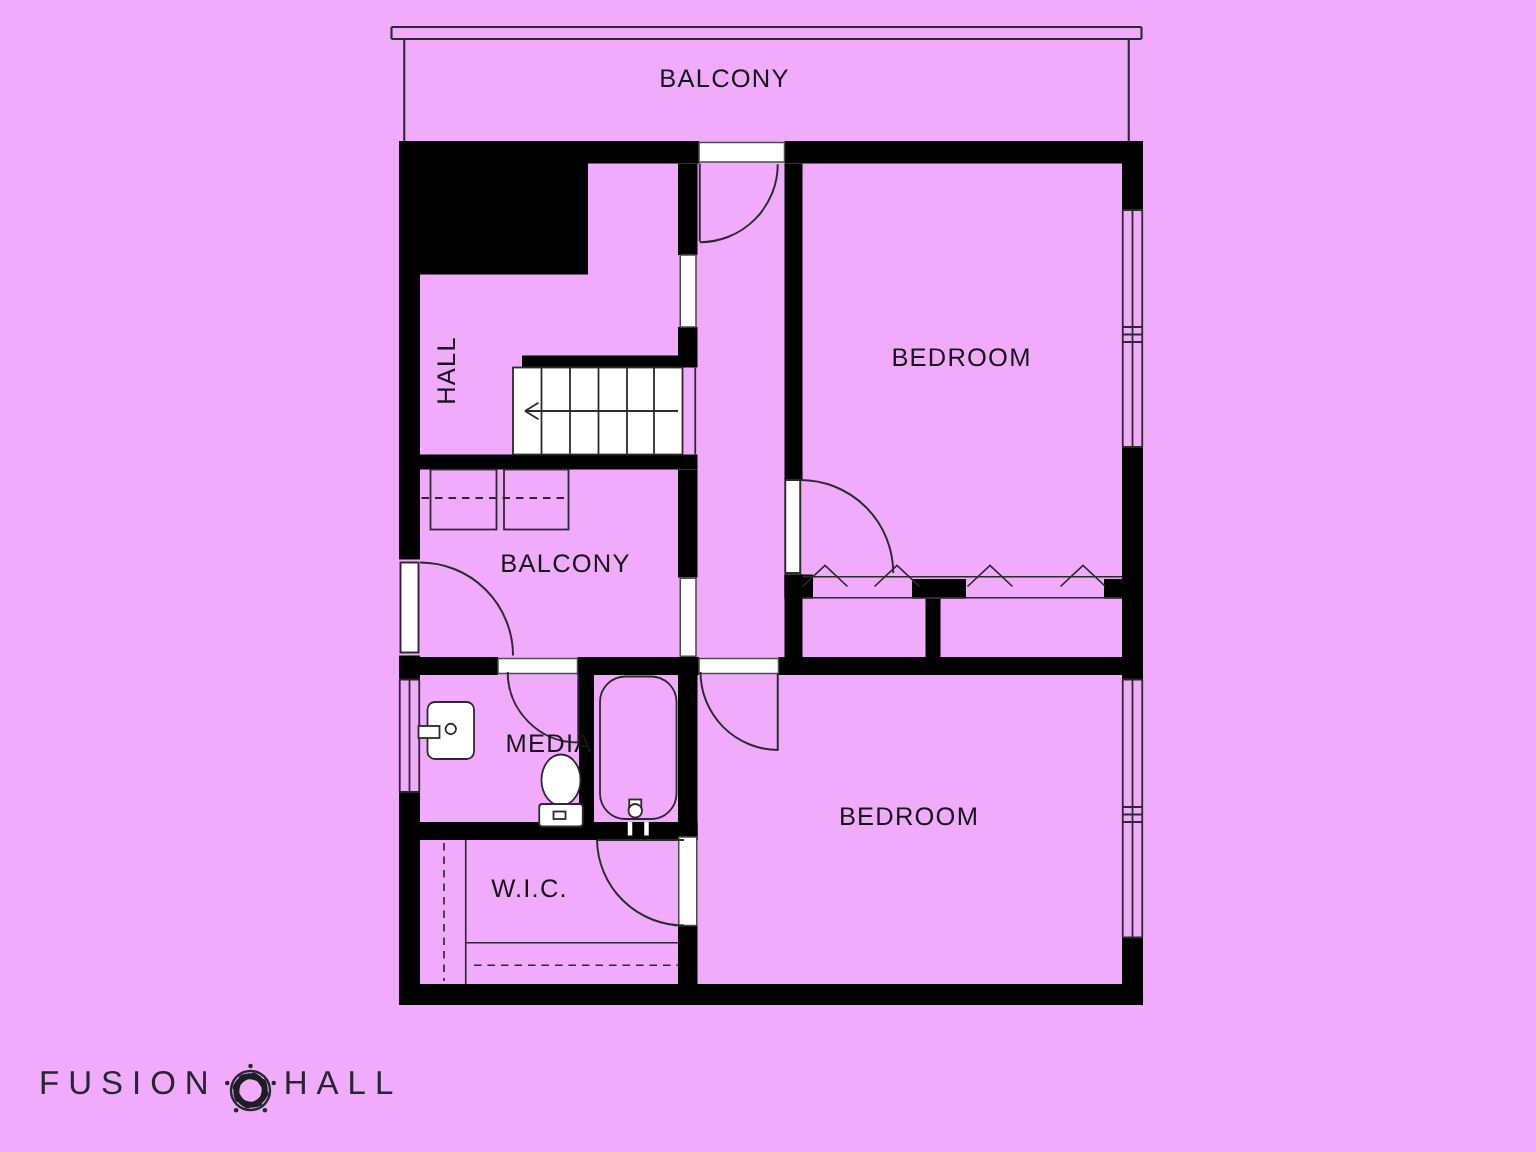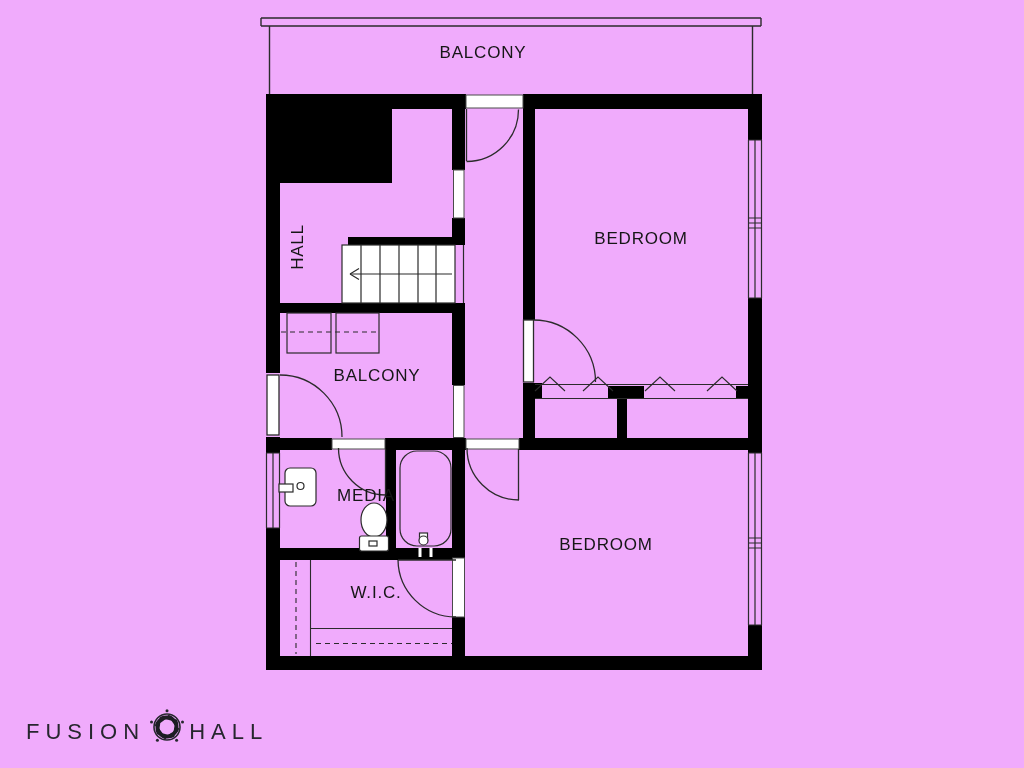--- a/index.html
+++ b/index.html
@@ -2,21 +2,21 @@
 <html><head>
 <meta charset="utf-8">
 <style>
   html,body{margin:0;padding:0;background:#fff;}
   #stage{position:relative;width:1024px;height:768px;background:#f0abfc;overflow:hidden;
          font-family:Liberation Sans, sans-serif;}
   #plan-svg{position:absolute;left:0;top:0;}
   .room-label{position:absolute;transform:translate(-50%,-50%);color:#161616;
               font-size:17px;letter-spacing:0.8px;white-space:nowrap;}
   .room-label.rot{transform:translate(-50%,-50%) rotate(-90deg);}
-  #logo{position:absolute;left:26px;top:709px;display:flex;align-items:flex-end;
+  #logo{position:absolute;left:26px;top:709px;display:flex;align-items:flex-start;
         color:#26262e;font-size:22px;letter-spacing:6px;font-weight:400;}
   #logo .word{white-space:nowrap;}
   #logo .icon-wrap{margin:0 4px;display:flex;align-items:center;}
 </style>
 </head>
 <body>
 
 <div id="stage">
 
 <svg id="plan-svg" width="1024" height="768" viewBox="0 0 1024 768">
@@ -143,21 +143,21 @@
     <rect x="418.5" y="548" width="3" height="9" fill="#ffffff"></rect>
     <rect x="429.5" y="548" width="3" height="9" fill="#ffffff"></rect>
   </g>
 </svg>
 
 <div class="room-label" style="left:483px;top:53px">BALCONY</div>
 <div class="room-label" style="left:641px;top:239px">BEDROOM</div>
 <div class="room-label rot" style="left:298px;top:247px">HALL</div>
 <div class="room-label" style="left:377px;top:376px">BALCONY</div>
 <div class="room-label" style="left:366px;top:496px">MEDIA</div>
-<div class="room-label" style="left:376px;top:593px">W.I.C.</div>
+<div class="room-label" style="left:353px;top:593px">W.I.C.</div>
 <div class="room-label" style="left:606px;top:545px">BEDROOM</div>
 
 <div id="logo">
   <span class="word">FUSION</span>
   <span class="icon-wrap">
     <svg width="36" height="36" viewBox="-18 -18 36 36">
       <circle r="13" fill="none" stroke="#26262e" stroke-width="1.6"></circle>
       <g fill="#26262e">
         <circle cx="0" cy="-16.3" r="1.5"></circle>
         <circle cx="15.5" cy="-5" r="1.5"></circle>

